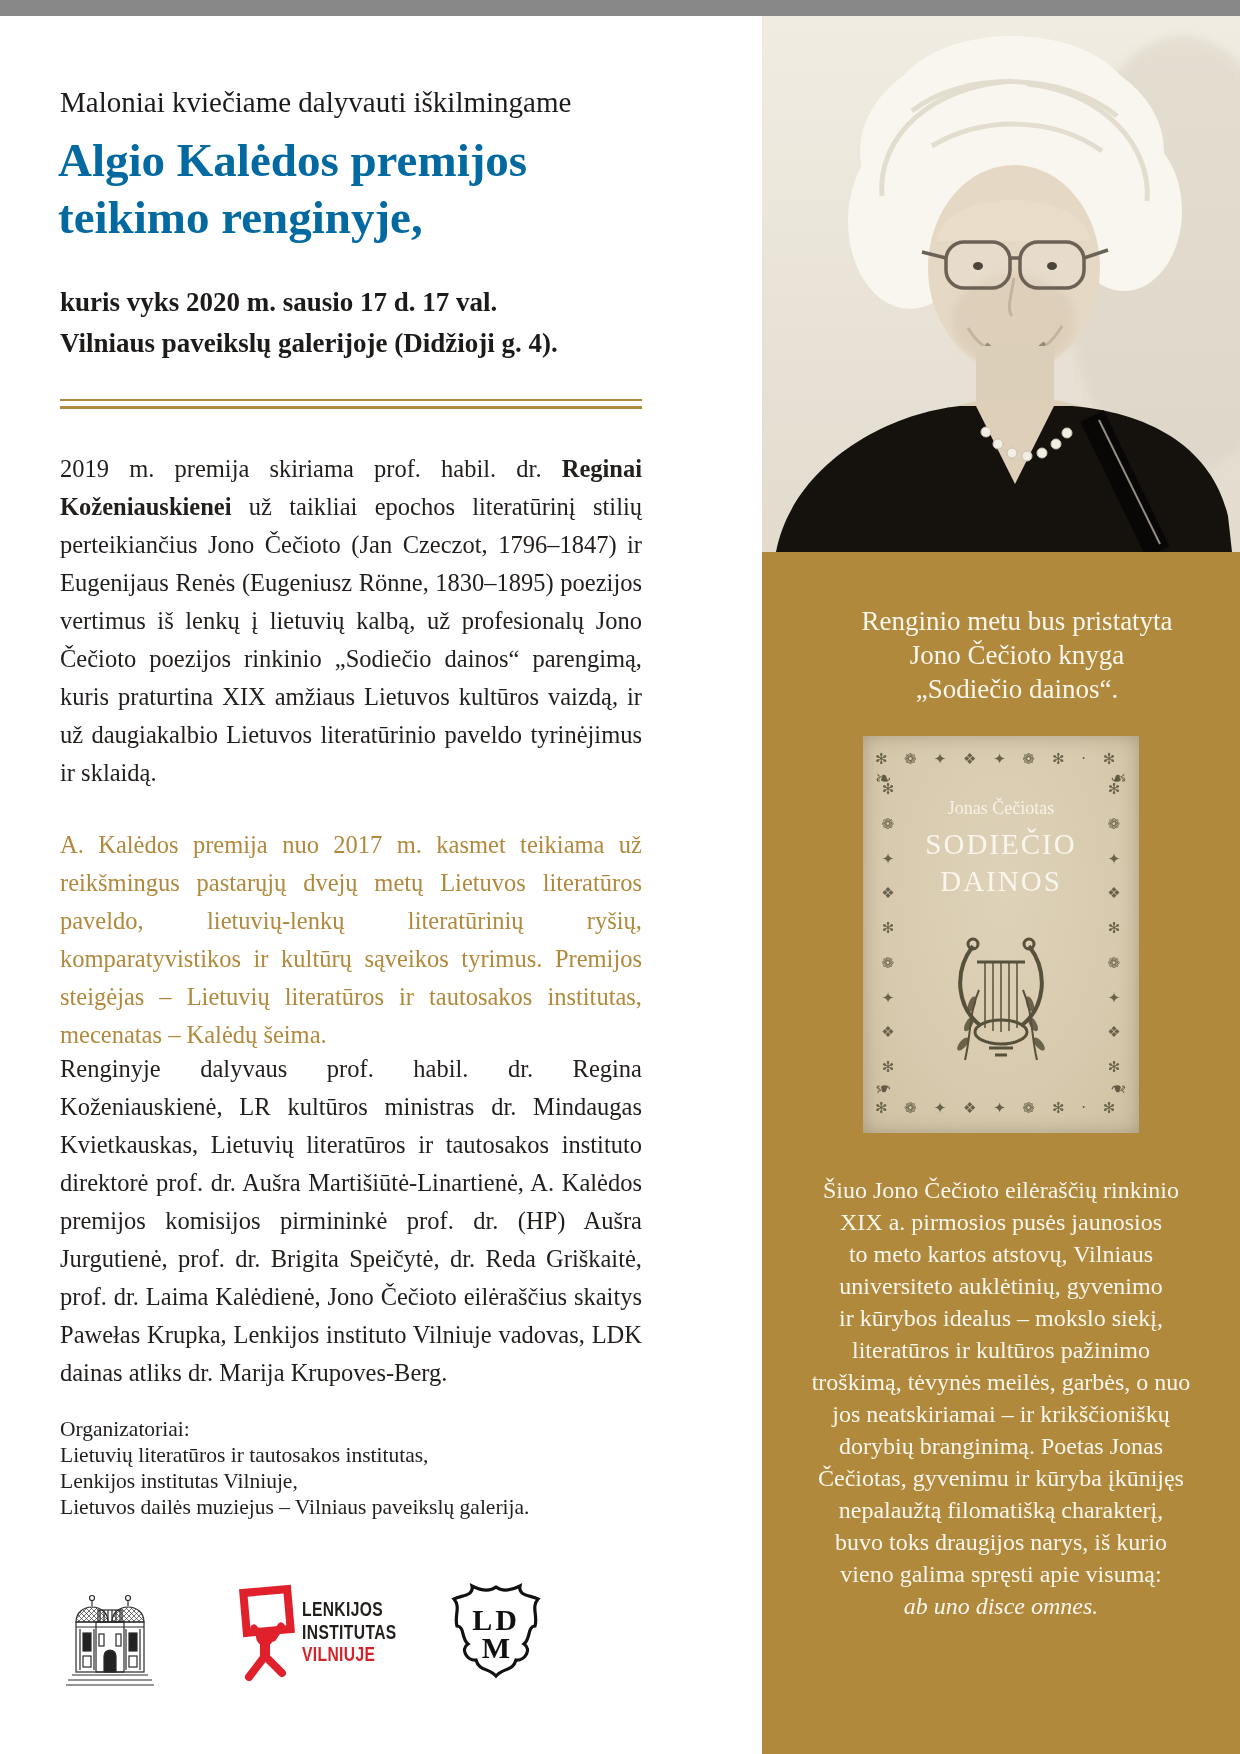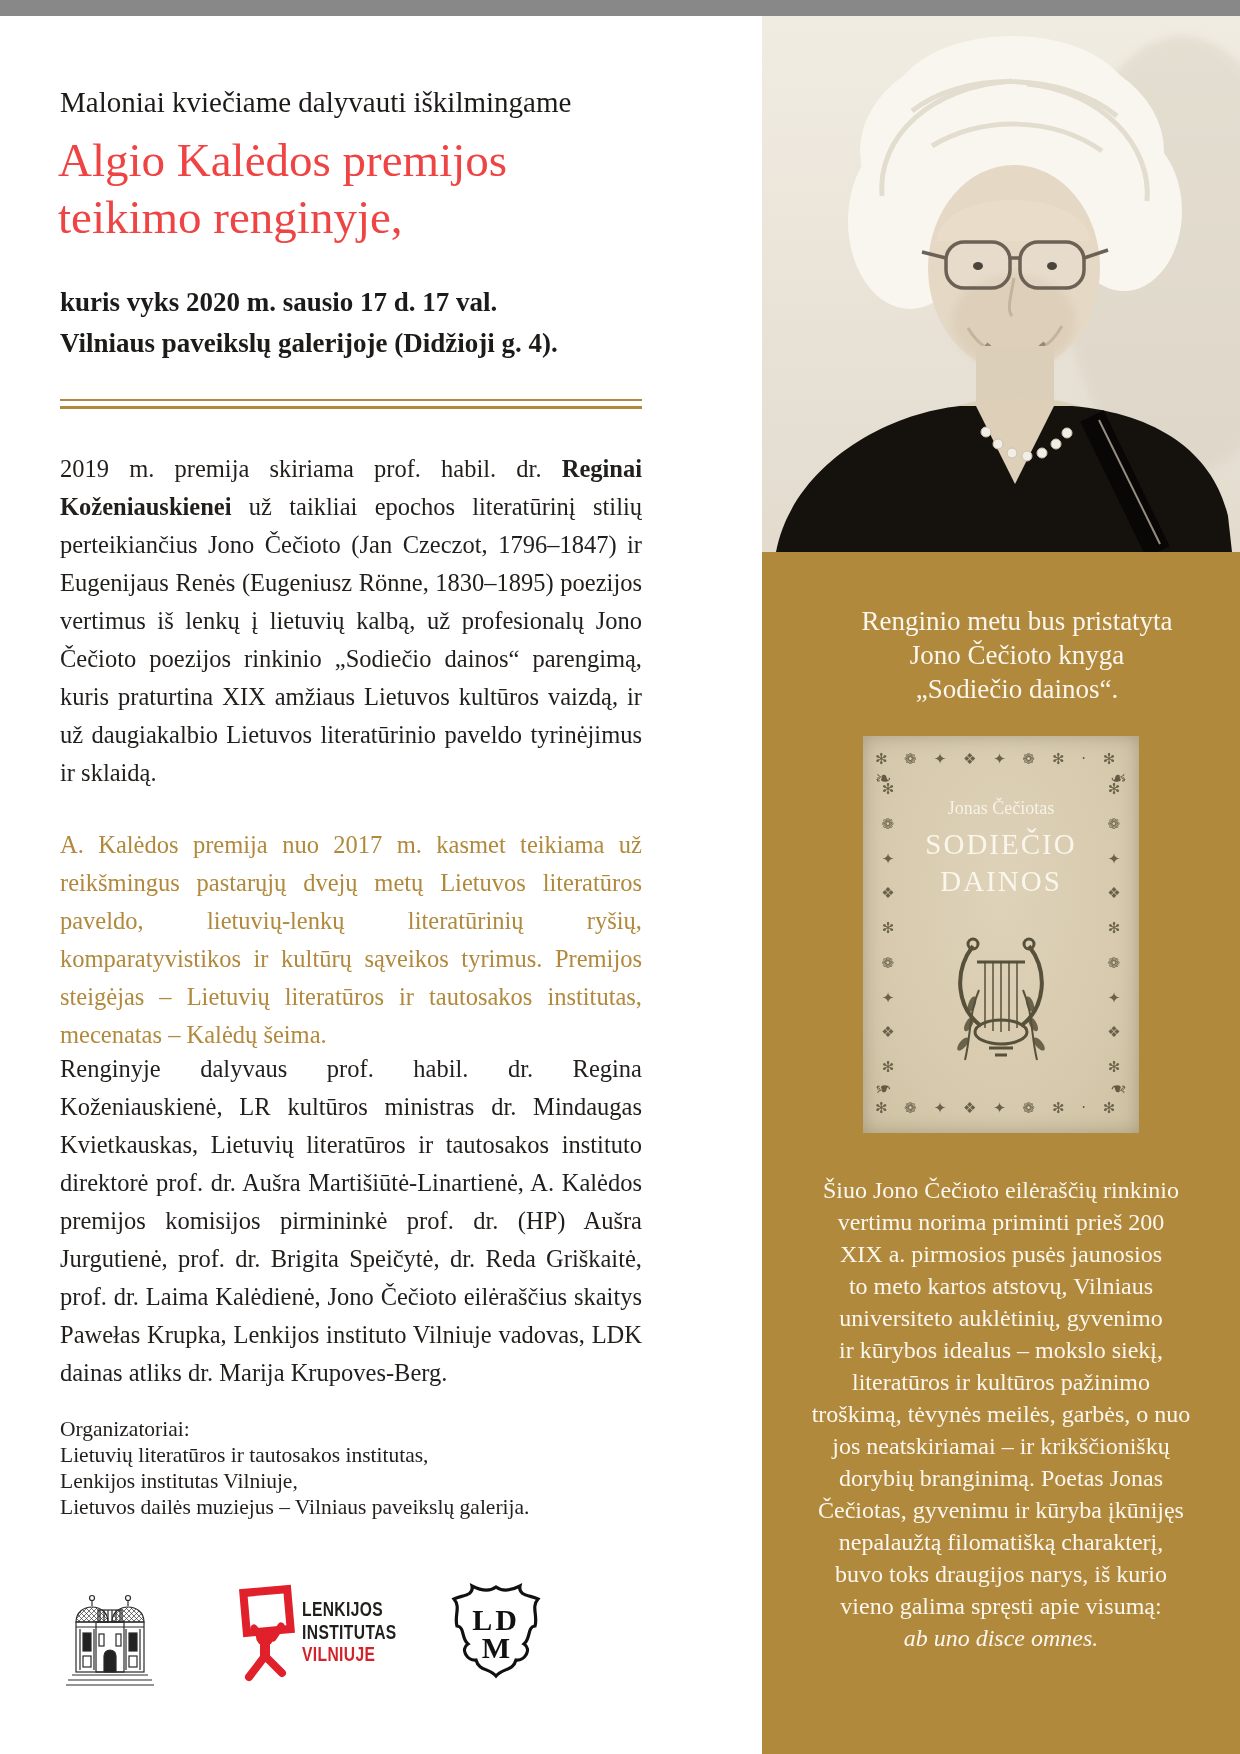--- a/index.html
+++ b/index.html
@@ -2,21 +2,21 @@
 <html><head>
 <meta charset="utf-8">
 <style>
   html,body{margin:0;padding:0;background:#888;}
   .page{position:relative;width:1240px;height:1754px;background:#ffffff;overflow:hidden;
         font-family:"Liberation Serif","DejaVu Serif",serif;color:#211e1c;margin:16px auto;}
   .abs{position:absolute;}
 
   
   .invite{left:60px;top:70px;width:600px;font-size:29px;color:#1d1b19;}
-  .title{left:58px;top:116px;width:600px;font-size:47px;font-weight:normal;line-height:57px;color:#ef4444;}
+  .title{left:58px;top:116px;width:600px;font-size:47px;font-weight:bold;line-height:57px;color:#0369a1;}
   .when{left:60px;top:266px;width:600px;font-size:27px;font-weight:bold;line-height:41px;color:#1d1b19;}
   .divider{left:60px;top:383px;width:582px;height:5px;border-top:2px solid #b1893c;border-bottom:3px solid #b1893c;}
   .para{left:60px;width:582px;font-size:24.5px;line-height:38px;text-align:justify;}
   .p1{top:434px;} .p2{top:810px;color:#b1893c;} .p3{top:1034px;}
   .orgs{left:60px;top:1400px;width:582px;font-size:21.5px;line-height:26px;}
 
   
   .logo{color:#701a75;}
   .pl-text{left:302px;top:1582px;font-family:"Liberation Sans","DejaVu Sans",sans-serif;
            font-weight:bold;font-size:20px;line-height:22.5px;letter-spacing:.5px;
@@ -262,21 +262,20 @@
           <ellipse cx="33" cy="72" rx="8" ry="3.5" transform="rotate(-70 33 72)"></ellipse>
           <ellipse cx="100" cy="112" rx="8" ry="3.5" transform="rotate(50 100 112)"></ellipse>
           <ellipse cx="94" cy="92" rx="8" ry="3.5" transform="rotate(60 94 92)"></ellipse>
           <ellipse cx="91" cy="72" rx="8" ry="3.5" transform="rotate(70 91 72)"></ellipse>
         </g>
       </svg>
     </div>
 
     <div class="abs desc">
       <div>Šiuo Jono Čečioto eilėraščių rinkinio</div>
-      <div>vertimu norima priminti prieš 200</div>
       <div>XIX a. pirmosios pusės jaunosios</div>
       <div>to meto kartos atstovų, Vilniaus</div>
       <div>universiteto auklėtinių, gyvenimo</div>
       <div>ir kūrybos idealus – mokslo siekį,</div>
       <div>literatūros ir kultūros pažinimo</div>
       <div>troškimą, tėvynės meilės, garbės, o nuo</div>
       <div>jos neatskiriamai – ir krikščioniškų</div>
       <div>dorybių branginimą. Poetas Jonas</div>
       <div>Čečiotas, gyvenimu ir kūryba įkūnijęs</div>
       <div>nepalaužtą filomatišką charakterį,</div>

